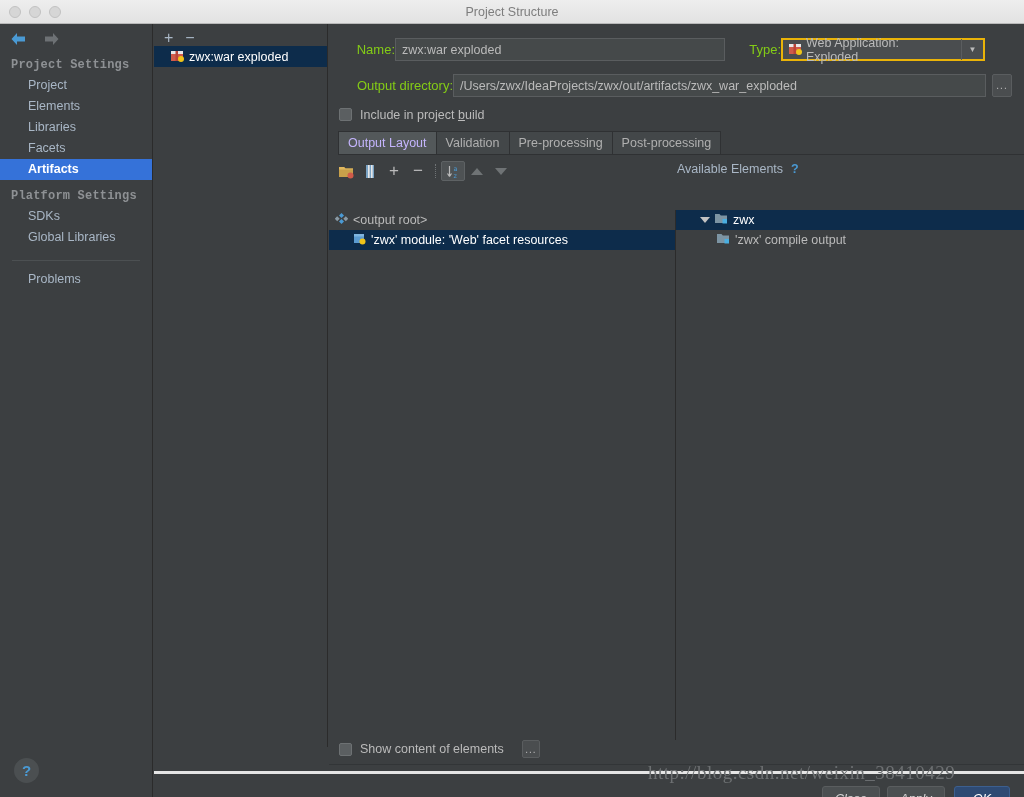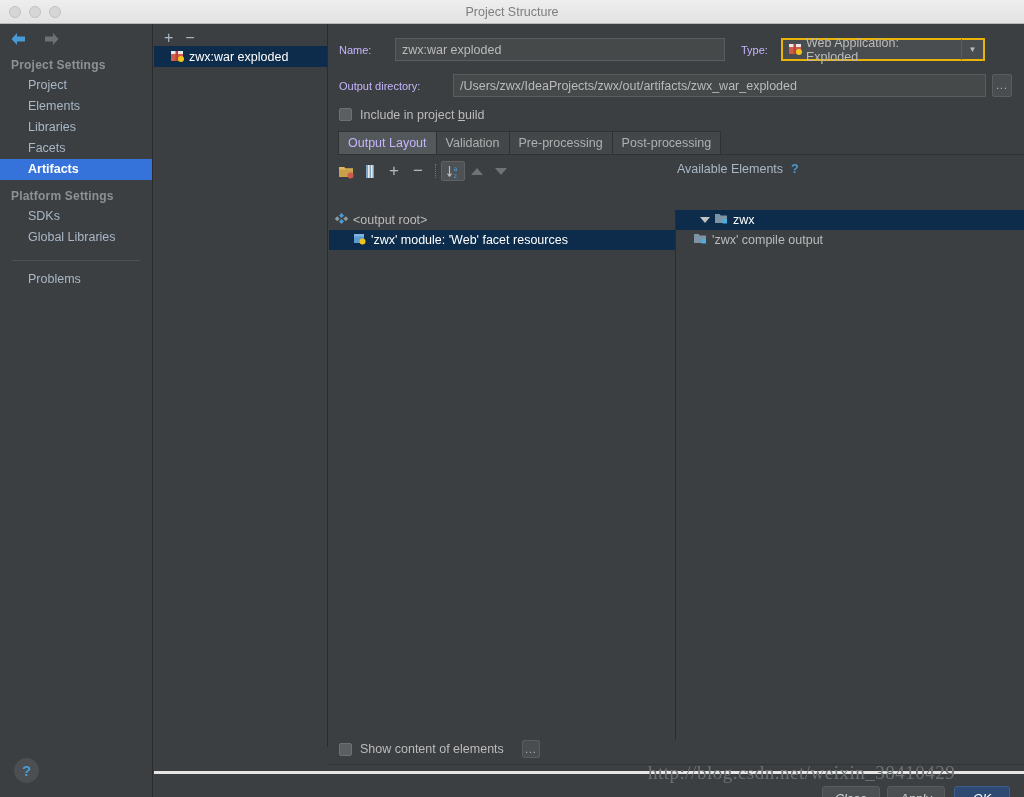--- a/index.html
+++ b/index.html
@@ -38,21 +38,21 @@
     position: absolute; top: 24px; left: 0;
     width: 153px; height: 723px;
     background: #3c3f41;
     border-right: 1px solid #2b2b2b;
   }
   .navbtns { display: flex; gap: 12px; padding: 7px 0 0 9px; }
   .arrow { width: 20px; height: 18px; position: relative; cursor: pointer; }
   .arrow svg { display: block; }
   .section-head {
     font-size: 12px; color: #8e9194; font-weight: bold;
-    padding: 9px 0 3px 11px; letter-spacing: .2px;
+    padding: 9px 0 3px 11px; letter-spacing: .2px; font-family: Liberation Mono, monospace;
   }
   .nav-item {
     font-size: 12.5px; color: #a9b7c6;
     padding: 3px 0 3px 28px; line-height: 15px;
     cursor: pointer;
   }
   .nav-item.selected {
     background: #3572d9; color: #ffffff; font-weight: bold;
   }
   .sidebar-sep {
@@ -96,21 +96,21 @@
   }
   .art-row.selected { background: #0d2c4b; color: #ffffff; }
 
   
   .main {
     position: absolute; top: 24px; left: 329px;
     width: 695px; height: 723px;
     background: #3c3f41;
   }
   .formrow { display: flex; align-items: center; padding: 14px 0 0 10px; }
-  .lbl { font-size: 11px; color: #c4b5fd; }
+  .lbl { font-size: 13px; color: #84cc16; text-align: right; }
   .txtfield {
     background: #45494a; border: 1px solid #5a5d5f;
     color: #bbbbbb; font-size: 12.5px;
     height: 23px; line-height: 21px; padding: 0 6px;
     font-family: "Liberation Sans", sans-serif;
   }
   .combo {
     display: flex; align-items: center;
     background: #4a4d4f; border: 2px solid #eab308;
     height: 23px; padding: 0 0 0 5px;
@@ -411,21 +411,21 @@
               <span class="exp-tri"></span>
             </span>
           <span style="margin-right:5px">
             <svg width="14" height="13" viewBox="0 0 14 13">
               <path d="M1 2 L5.5 2 L6.8 3.4 L13 3.4 L13 11 L1 11 Z" fill="#7c94a3"></path>
               <rect x="8.5" y="7" width="4.5" height="4.5" fill="#4aaee0"></rect>
             </svg>
           </span>
           <span>zwx</span>
         </div>
-        <div class="tree-row" style="padding-left:17px">
+        <div class="tree-row" style="padding-left:40px">
           <span style="margin-right:5px">
             <svg width="14" height="13" viewBox="0 0 14 13">
               <path d="M1 2 L5.5 2 L6.8 3.4 L13 3.4 L13 11 L1 11 Z" fill="#7c94a3"></path>
               <rect x="8.5" y="7" width="4.5" height="4.5" fill="#4aaee0"></rect>
             </svg>
           </span>
           <span>'zwx' compile output</span>
         </div>
       </div>
     </div>

